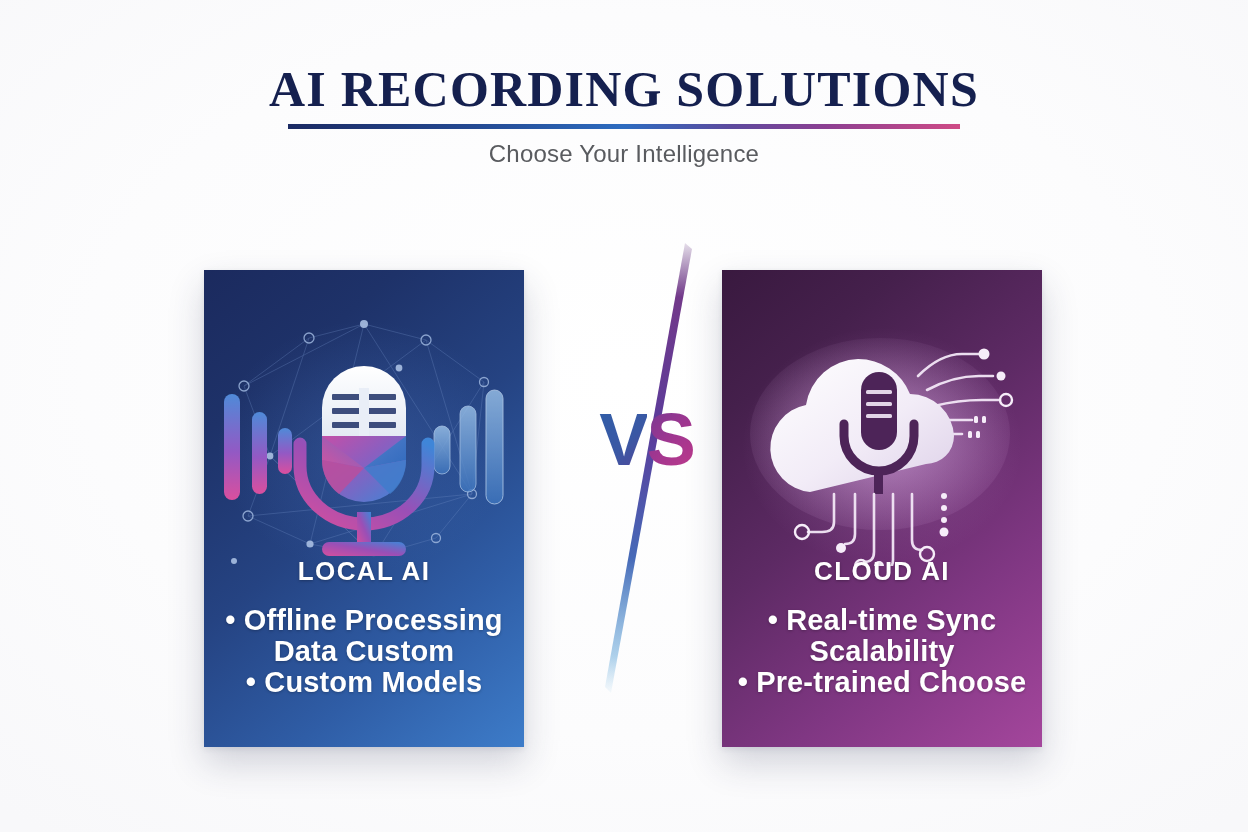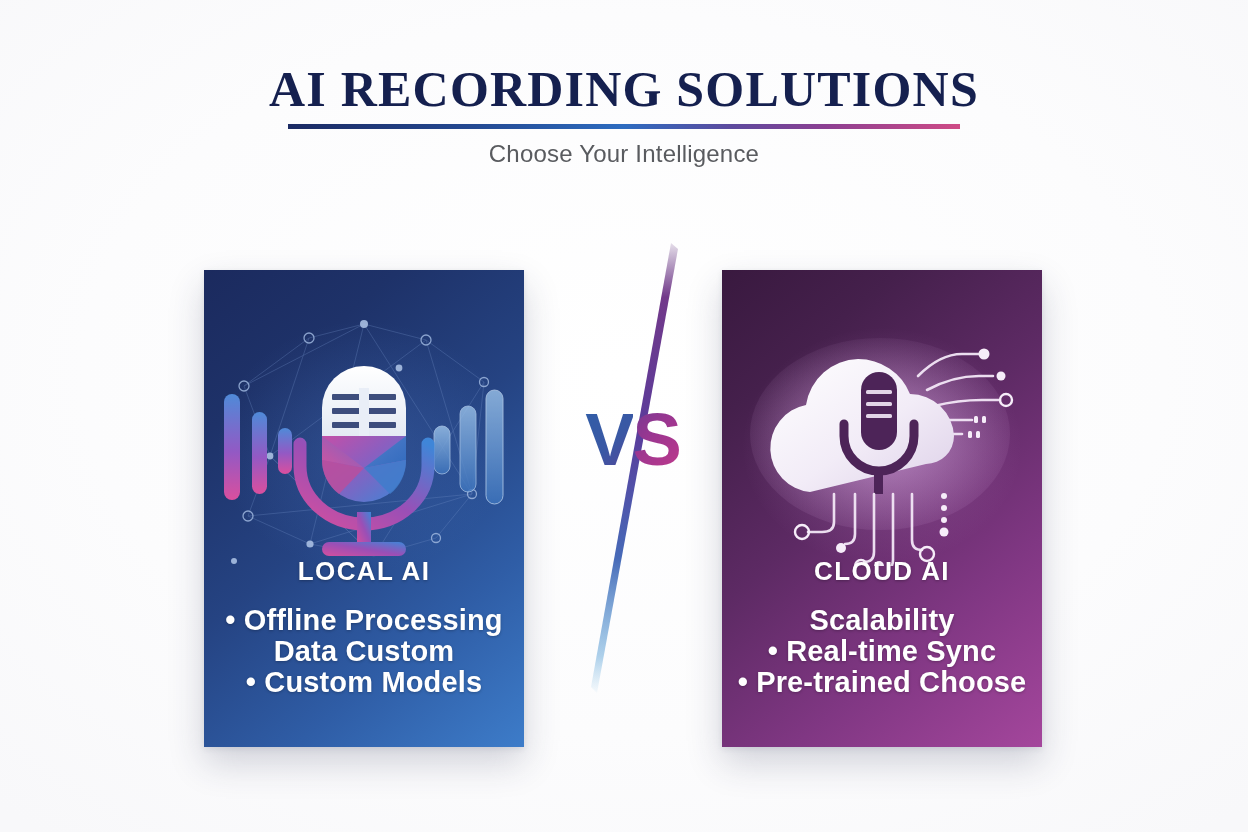--- a/index.html
+++ b/index.html
@@ -136,21 +136,21 @@
     font-size: 29px;
     font-weight: bold;
     line-height: 31px;
     letter-spacing: 0.15px;
     text-shadow: 0 1px 3px rgba(0,0,0,0.25);
   }
 
   
   #vs-divider {
     position: absolute;
-    left: 545px;
+    left: 559px;
     top: 243px;
     width: 175px;
     height: 450px;
   }
   #vs-label {
     position: absolute;
     left: 0;
     top: 160px;
     width: 175px;
     text-align: center;
@@ -376,20 +376,20 @@
         <circle cx="222" cy="180" r="3"></circle>
         <circle cx="222" cy="192" r="3"></circle>
         <circle cx="222" cy="204" r="3"></circle>
         <circle cx="222" cy="216" r="4.5"></circle>
       </g>
     </svg>
 
     <div class="card-text">
       <div class="card-heading">CLOUD AI</div>
       <ul class="feature-list">
+        <li class="feature-item"><span>• </span><span>Real-time Sync</span></li>
         <li class="feature-item"><span></span><span>Scalability</span></li>
-        <li class="feature-item"><span>• </span><span>Real-time Sync</span></li>
         <li class="feature-item"><span>• </span><span>Pre-trained Choose</span></li>
       </ul>
     </div>
   </div>
 
 </div>
 
 </body></html>

